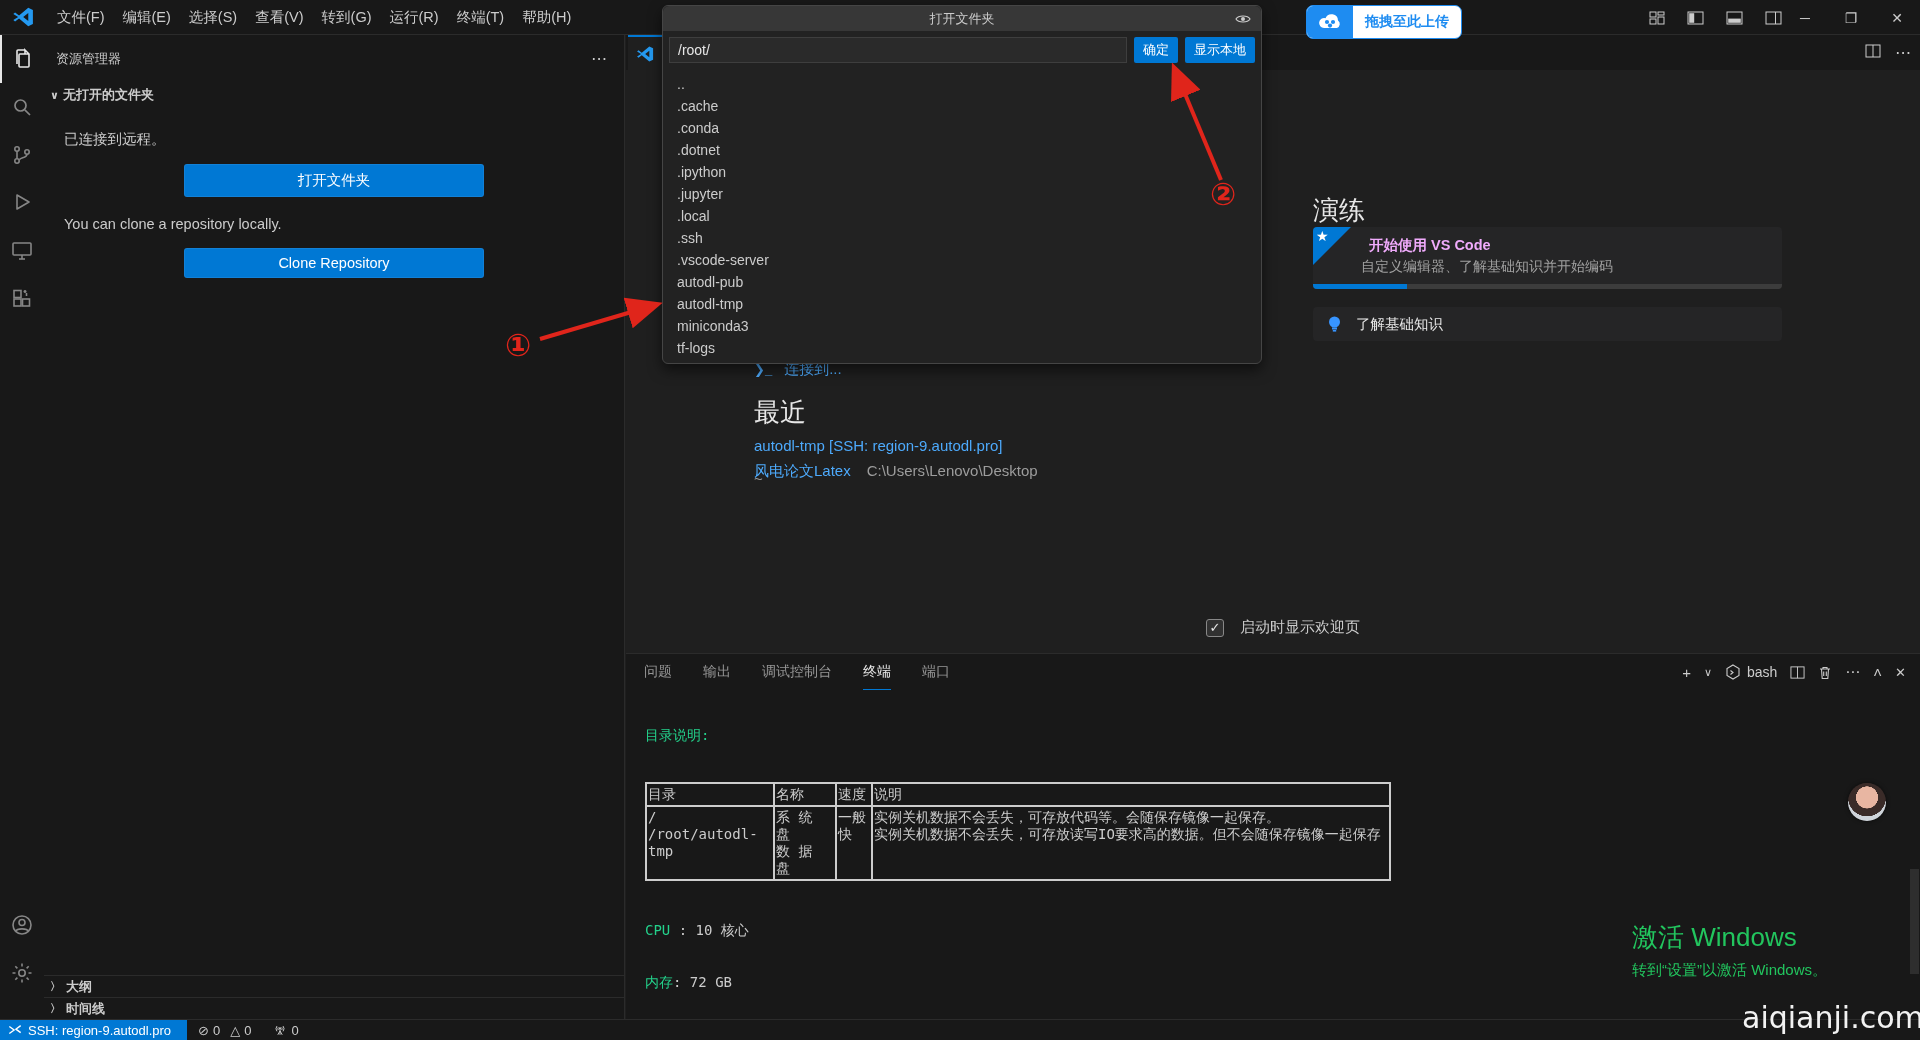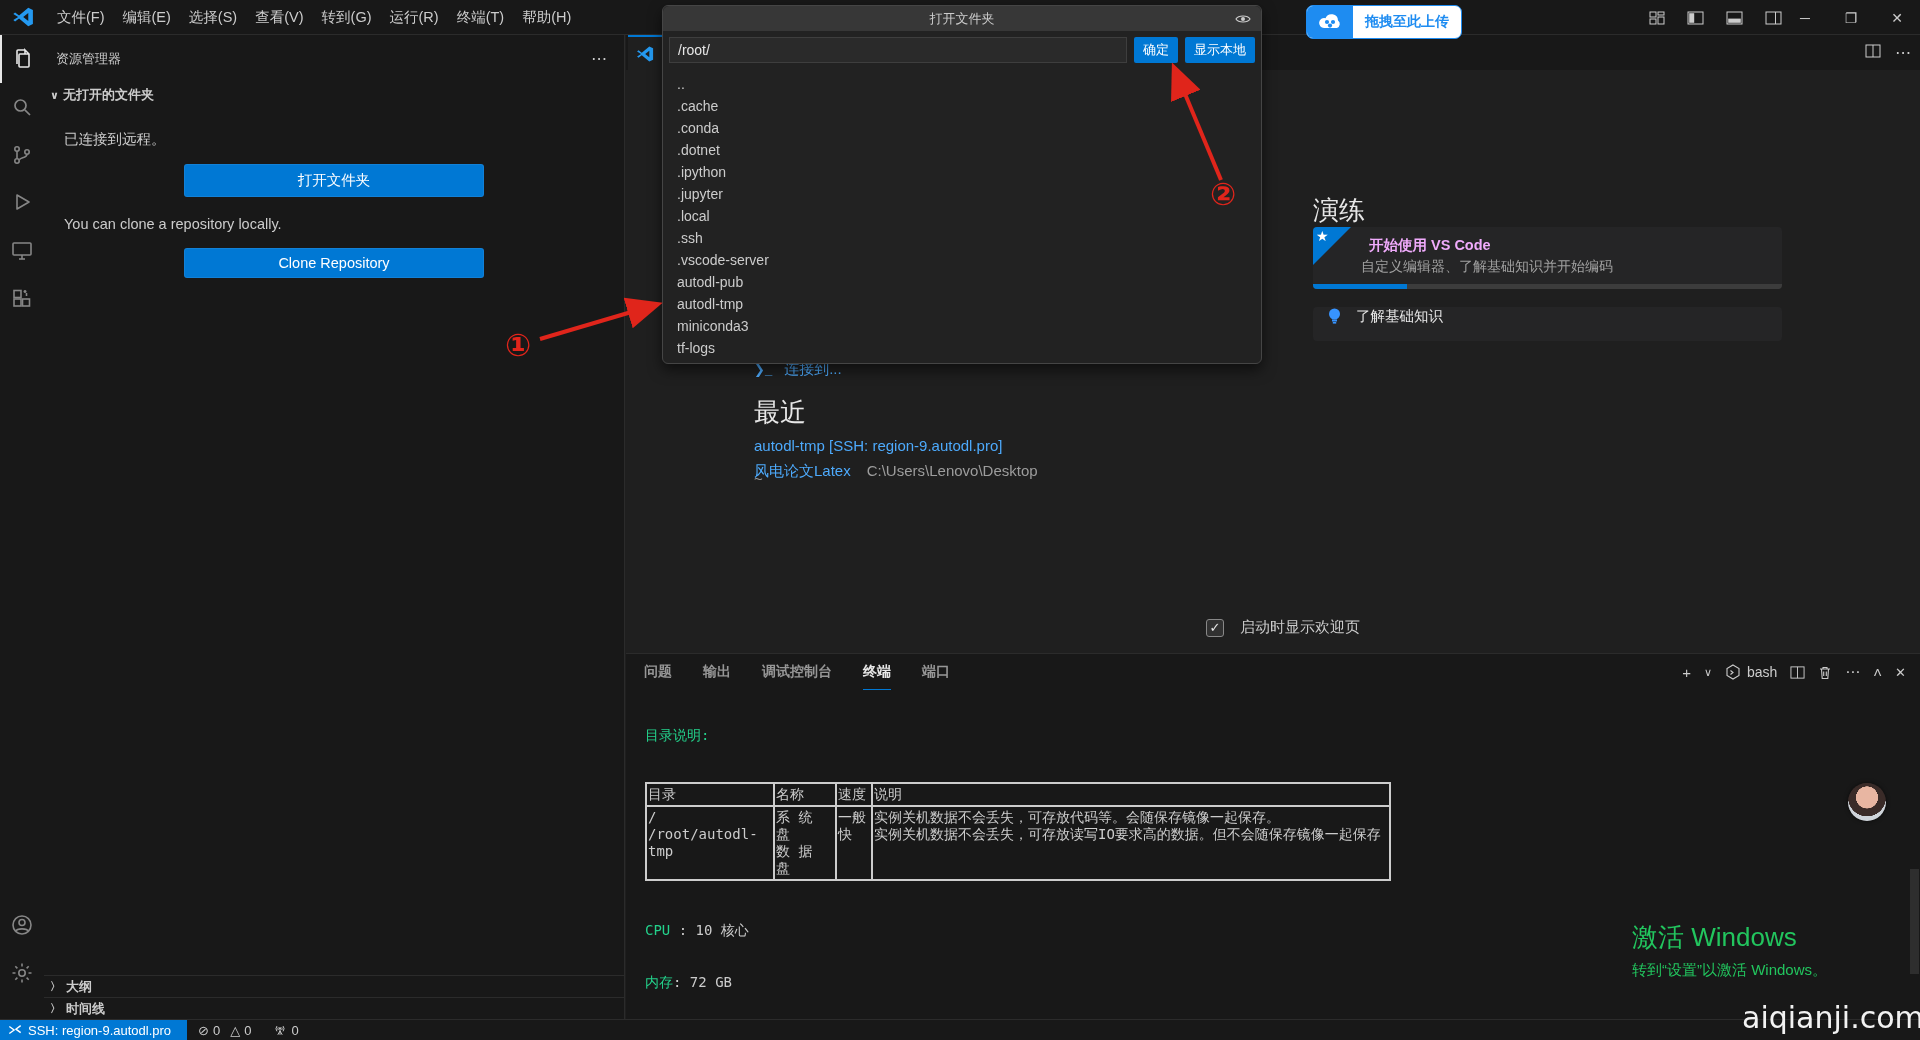--- a/index.html
+++ b/index.html
@@ -63,21 +63,21 @@
   #card1 { position:absolute; left:687px; top:192px; width:469px; height:62px; background:#252526;
     border-radius:4px; overflow:hidden; }
   #card1 .ribbon { position:absolute; left:0; top:0; width:0; height:0;
     border-top:38px solid #0078d4; border-right:38px solid transparent; }
   #card1 .star { position:absolute; left:3px; top:1px; color:#ffffff; font-size:14px; }
   #card1-title { position:absolute; left:56px; top:9px; color:#f0abfc; font-size:14.5px; font-weight:bold; }
   #card1-desc { position:absolute; left:48px; top:31px; color:#a0a0a0; font-size:14px; }
   #card1 .progress-track { position:absolute; left:0; bottom:0; width:100%; height:5px; background:#3c3c3c; }
   #card1 .progress-fill { width:20%; height:5px; background:#0078d4; }
   #card2 { position:absolute; left:687px; top:272px; width:469px; height:34px; background:#252526;
-    border-radius:4px; display:flex; gap:14px; padding-left:14px; }
+    border-radius:4px; display:flex; align-items:center; gap:14px; padding-left:14px; }
   #card2-title { color:#e7e7e7; font-size:14.5px; }
   #welcome-check-row { position:absolute; left:580px; top:583px; display:flex; align-items:center; gap:16px; }
   #welcome-checkbox { width:18px; height:18px; background:#313131; border:1px solid #888888;
     border-radius:3px; color:#e7e7e7; font-size:13px; display:flex; align-items:center; justify-content:center; }
   #welcome-check-label { color:#cccccc; font-size:15px; }
 
   
   #dialog { left:662px; top:5px; width:600px; height:359px; background:#222222; z-index:50;
     border:1px solid #454545; border-radius:6px; box-shadow:0 6px 14px rgba(0,0,0,.55); }
   #dialog-titlebar { height:25px; background:#373737; border-radius:6px 6px 0 0; display:flex;
@@ -88,21 +88,21 @@
   #dialog-path { flex:1; background:#2a2a2a; border:1px solid #3e3e3e; color:#e7e7e7; font-size:14px;
     padding:3px 8px; height:26px; font-family:"Liberation Sans",sans-serif; }
   .dlg-btn { background:#0078d4; color:#ffffff; font-size:13px; border:none; height:26px;
     padding:0 9px; border-radius:2px; }
   #dialog-list { padding-top:4px; }
   .dlg-item { height:22px; line-height:22px; padding-left:14px; color:#cccccc; font-size:14px; }
 
   
   #panel { left:626px; top:653px; width:1294px; height:366px; background:#181818; border-top:1px solid #2b2b2b; }
   #panel-tabs { display:flex; align-items:center; height:36px; padding-left:18px; }
-  .panel-tab { color:#969696; font-size:14px; margin-right:31px; height:36px; display:flex; align-items:center;font-weight:bold; }
+  .panel-tab { color:#969696; font-size:14px; margin-right:31px; height:36px; display:flex; align-items:center; }
   .panel-tab.active { color:#e7e7e7; border-bottom:1px solid #0078d4; }
   #panel-actions { position:absolute; right:14px; top:0; height:36px; display:flex; align-items:center;
     gap:13px; color:#cccccc; font-size:15px; }
   #term-list-item { display:flex; align-items:center; gap:6px; color:#cccccc; font-size:14px; }
   #terminal { position:absolute; left:2px; top:38px; width:1284px; height:326px; overflow:hidden;
     font-family:"DejaVu Sans Mono","Liberation Mono",monospace; font-size:14px; line-height:17.4px;
     color:#cccccc; padding-left:17px; white-space:pre; }
   .t-green { color:#23d18b; }
   #dir-table { border-collapse:separate; border-spacing:0; border:1px solid #cccccc; margin:3px 0 6px 0; }
   #dir-table td { border:1px solid #cccccc; padding:2px 1px; vertical-align:top; white-space:pre-line;

